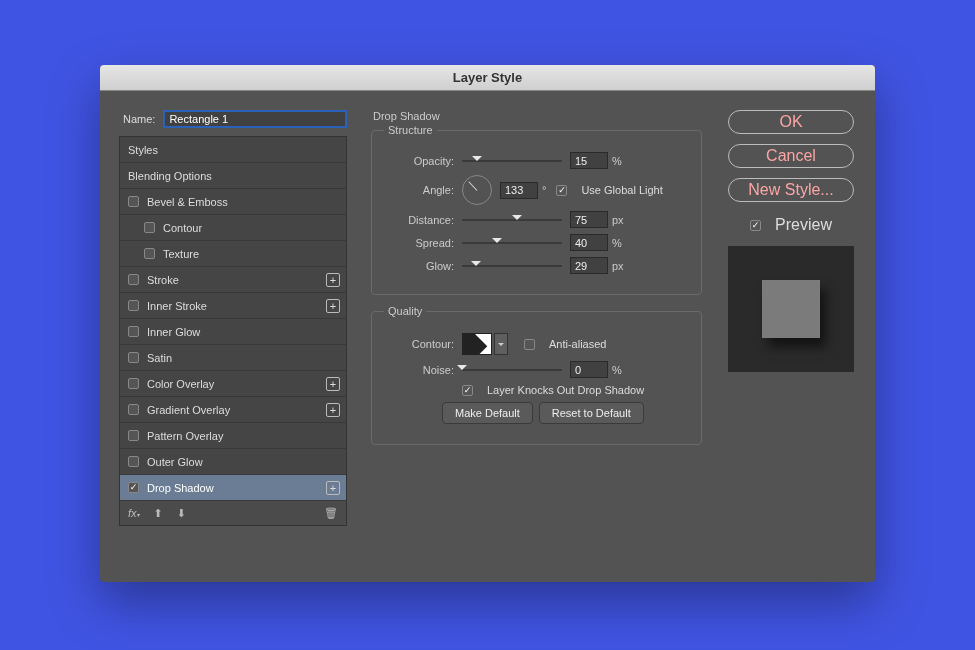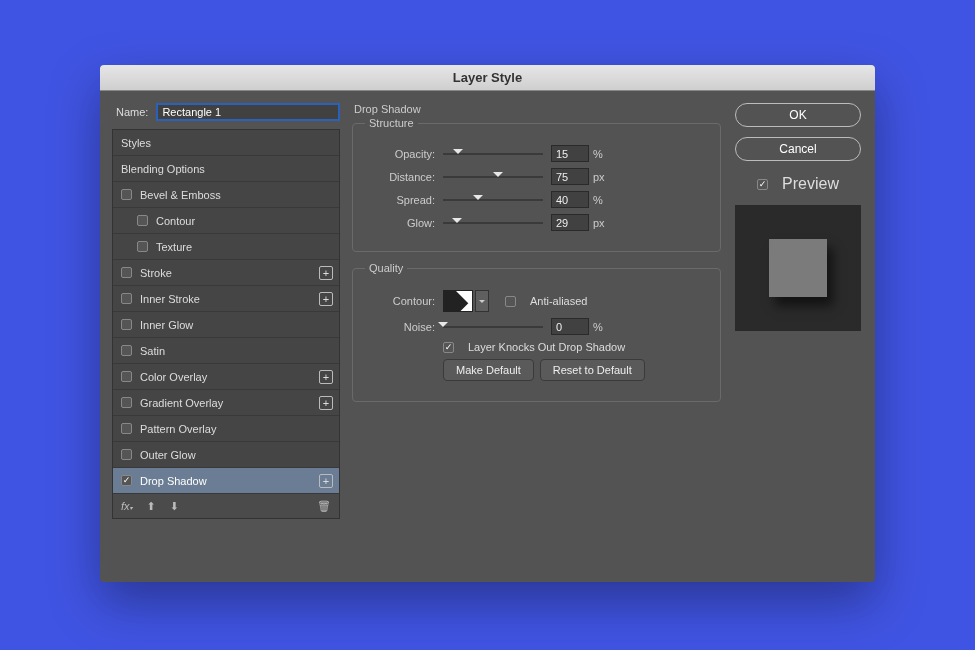--- a/index.html
+++ b/index.html
@@ -20,21 +20,21 @@
   height: 26px;
   background: linear-gradient(#e6e6e6,#cfcfcf);
   text-align: center;
   line-height: 26px;
   font-size: 13px;
   font-weight: 600;
   color: #333;
   border-bottom: 1px solid #888;
 }
 
-.body { display: flex; padding: 12px; gap: 12px; }
+.body { display: flex; padding: 19px; gap: 24px; }
 
 .name-row { margin-bottom: 8px; display: flex; align-items: center; gap: 8px; font-size: 11px; color: #ddd; padding-left: 4px; }
 .name-row input {
   width: 224px; height: 18px;
   background: #414141; border: 2px solid #2a62b8;
   color: #fff; font-size: 11px; padding: 0 4px;
 }
 
 .left { width: 228px; display: flex; flex-direction: column; }
 .styles-list {
@@ -104,21 +104,21 @@
 .btn-sm {
   height: 22px; padding: 0 12px;
   background:#5a5a5a; border:1px solid #3a3a3a; border-radius:4px;
   color:#eee; font-size:11px; margin-right:6px;
 }
 
 .right { width: 130px; display:flex; flex-direction:column; align-items:center; }
 .btn-lg {
   width: 126px; height: 24px; border-radius: 12px;
   border: 1px solid #bcbcbc; background: transparent;
-  color: #ffffff; font-size: 12px; margin-bottom: 10px;
+  color: #fca5a5; font-size: 16px; margin-bottom: 10px;
 }
 .preview-box {
   width: 126px; height: 126px; background:#2a2a2a;
   display:flex; align-items:center; justify-content:center; margin-top:4px;
 }
 .preview-inner {
   width: 58px; height: 58px; background:#7b7b7b;
   box-shadow: 6px 9px 10px rgba(0,0,0,0.55);
 }
 .section-title { font-size:11px; color:#ccc; margin: 0 0 2px 2px; }
@@ -214,20 +214,31 @@
         <div class="form-row">
           <span class="lbl">Opacity:</span>
           <div class="slider">
               <div class="track"></div>
               <div class="thumb" style="left:15%;"></div>
             </div>
           <input class="numbox" value="15" style="">
           <span class="unit">%</span>
         </div>
 
+        <div class="form-row">
+          <span class="lbl">Angle:</span>
+          <div class="angle-dial">
+              <div class="needle"></div>
+            </div>
+          <input class="numbox" value="133" style="">
+          <span class="unit">°</span>
+          <span style="width:10px;"></span>
+          <span class="cb checked"></span>
+          <span style="margin-left:6px;">Use Global Light</span>
+        </div>
 
         <div class="form-row">
           <span class="lbl">Distance:</span>
           <div class="slider">
               <div class="track"></div>
               <div class="thumb" style="left:55%;"></div>
             </div>
           <input class="numbox" value="75" style="">
           <span class="unit">px</span>
         </div>
@@ -273,30 +284,31 @@
             </div>
           <input class="numbox" value="0" style="">
           <span class="unit">%</span>
         </div>
 
         <div class="form-row" style="margin-left:78px;">
           <span class="cb checked"></span>
           <span style="margin-left:6px;">Layer Knocks Out Drop Shadow</span>
         </div>
 
-        <div class="form-row" style="margin-left:78px;">
+        <div class="form-row" style="margin-left:58px;">
           <button class="btn-sm">Make Default</button>
           <button class="btn-sm">Reset to Default</button>
         </div>
       </fieldset>
     </div>
 
     <div class="right">
       <button class="btn-lg">OK</button>
       <button class="btn-lg">Cancel</button>
+      <button class="btn-lg">New Style...</button>
       <div class="check-label" style="margin:4px 0 8px 0;">
         <span class="cb checked"></span>
         <span>Preview</span>
       </div>
       <div class="preview-box">
         <div class="preview-inner"></div>
       </div>
     </div>
 
   </div>

